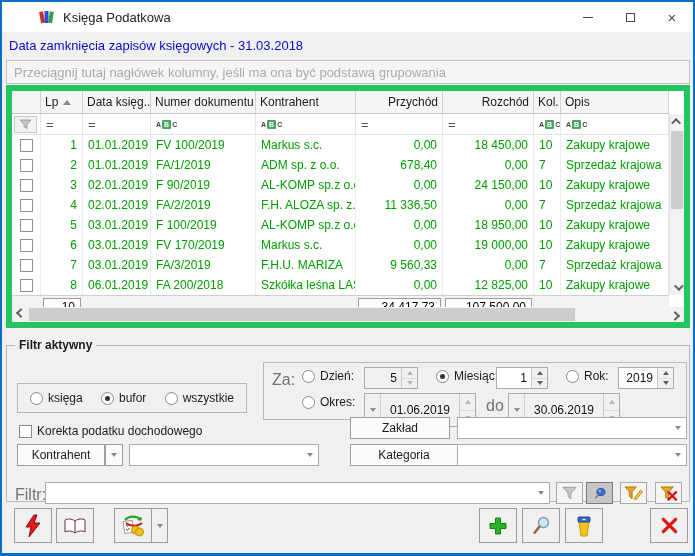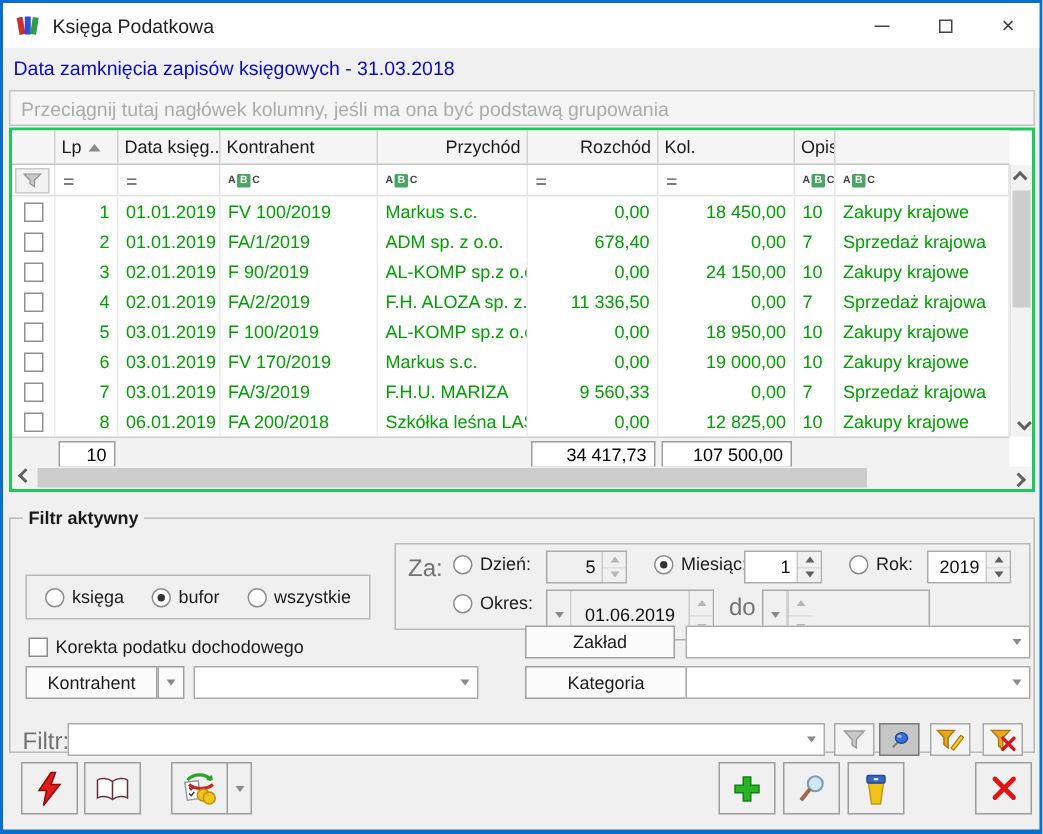--- a/index.html
+++ b/index.html
@@ -1,35 +1,35 @@
 <!DOCTYPE html>
 <html style="--accent: #0b6ecb; --subtitle: #0a0ac8; --green: #00a000;"><head>
 <meta charset="utf-8">
 <style>
   html,body{margin:0;padding:0;background:#cfcfcf;font-family:"Liberation Sans",sans-serif;}
   *{box-sizing:border-box;}
   .window{position:relative;width:695px;height:556px;background:#f0f0f0;
     border:2px solid var(--accent);border-bottom-width:3px;overflow:hidden;}
   
-  .titlebar{height:30px;background:#ffffff;display:flex;align-items:center;}
+  .titlebar{height:30px;background:#ffffff;display:flex;align-items:center;padding-left:28px;}
   .titlebar .app-ico{margin:0 8px 0 8px;display:flex;}
   .title-text{font-size:13px;color:#222;}
   .win-controls{margin-left:auto;display:flex;height:100%;}
   .win-btn{width:42px;height:100%;display:flex;align-items:center;justify-content:center;cursor:default;}
   .glyph-min{width:10px;border-bottom:1px solid #444;}
   .glyph-max{width:9px;height:9px;border:1px solid #444;}
   .glyph-close{font-size:15px;color:#444;line-height:1;}
   
   .subtitle{height:26px;display:flex;align-items:center;padding-left:7px;
     font-size:13px;color:var(--subtitle);}
   
   .group-hint{margin:2px 3px 0 4px;height:24px;border:1px solid #c3c3c3;background:#f5f5f5;
     color:#aaabac;font-size:13px;display:flex;align-items:center;padding-left:7px;}
   
-  .grid{position:relative;margin:1px 3px 0 4px;height:243px;border:2px solid #22c55e;
+  .grid{position:relative;margin:1px 3px 0 4px;height:243px;border:6px solid #22c55e;
     background:#fff;padding-right:15px;}
   .grow{display:grid;grid-template-columns:29px 42px 68px 105px 100px 87px 91px 27px 1fr;}
   .gh{height:23px;background:#f5f5f5;border-bottom:1px solid #c6c6c6;}
   .gh .gcell{display:flex;align-items:center;font-size:12px;color:#1b1b1b;
     padding:0 4px;border-right:1px solid #d2d2d2;overflow:hidden;white-space:nowrap;}
   .gf{height:21px;background:#fff;border-bottom:1px solid #e3e3e3;}
   .gf .gcell{display:flex;align-items:center;font-size:12px;color:#555;
     padding:0 5px;border-right:1px solid #e6e6e6;}
   .gb .grid-row{height:20px;}
   .gb .gcell{display:flex;align-items:center;font-size:12px;color:var(--green);
@@ -142,20 +142,23 @@
     <div class="grow gh" id="grid-header">
         <div class="gcell"></div>
         <div class="gcell">
           <span>Lp</span>
           <i class="sort-asc"></i>
         </div>
         <div class="gcell">
           <span>Data księg...</span>
         </div>
         <div class="gcell">
+          <span>Numer dokumentu</span>
+        </div>
+        <div class="gcell">
           <span>Kontrahent</span>
         </div>
         <div class="gcell col-r">
           <span>Przychód</span>
         </div>
         <div class="gcell col-r">
           <span>Rozchód</span>
         </div>
         <div class="gcell">
           <span>Kol.</span>
@@ -557,20 +560,21 @@
         <span class="spin dis">
             <b class="up"></b>
             <b class="dn"></b>
           </span>
       </div>
       <span class="lbl" style="position:absolute;left:222px;top:34px;">do</span>
       <div class="datebox" style="position:absolute;left:244px;top:30px;width:112px;">
         <span class="dd">
             <i class="dda"></i>
           </span>
+        <span class="val">30.06.2019</span>
         <span class="spin dis">
             <b class="up"></b>
             <b class="dn"></b>
           </span>
       </div>
     </div>
 
     <span class="ritem" style="position:absolute;left:12px;top:72px;">
       <i class="chk"></i>
       <span class="rlabel">Korekta podatku dochodowego</span>

